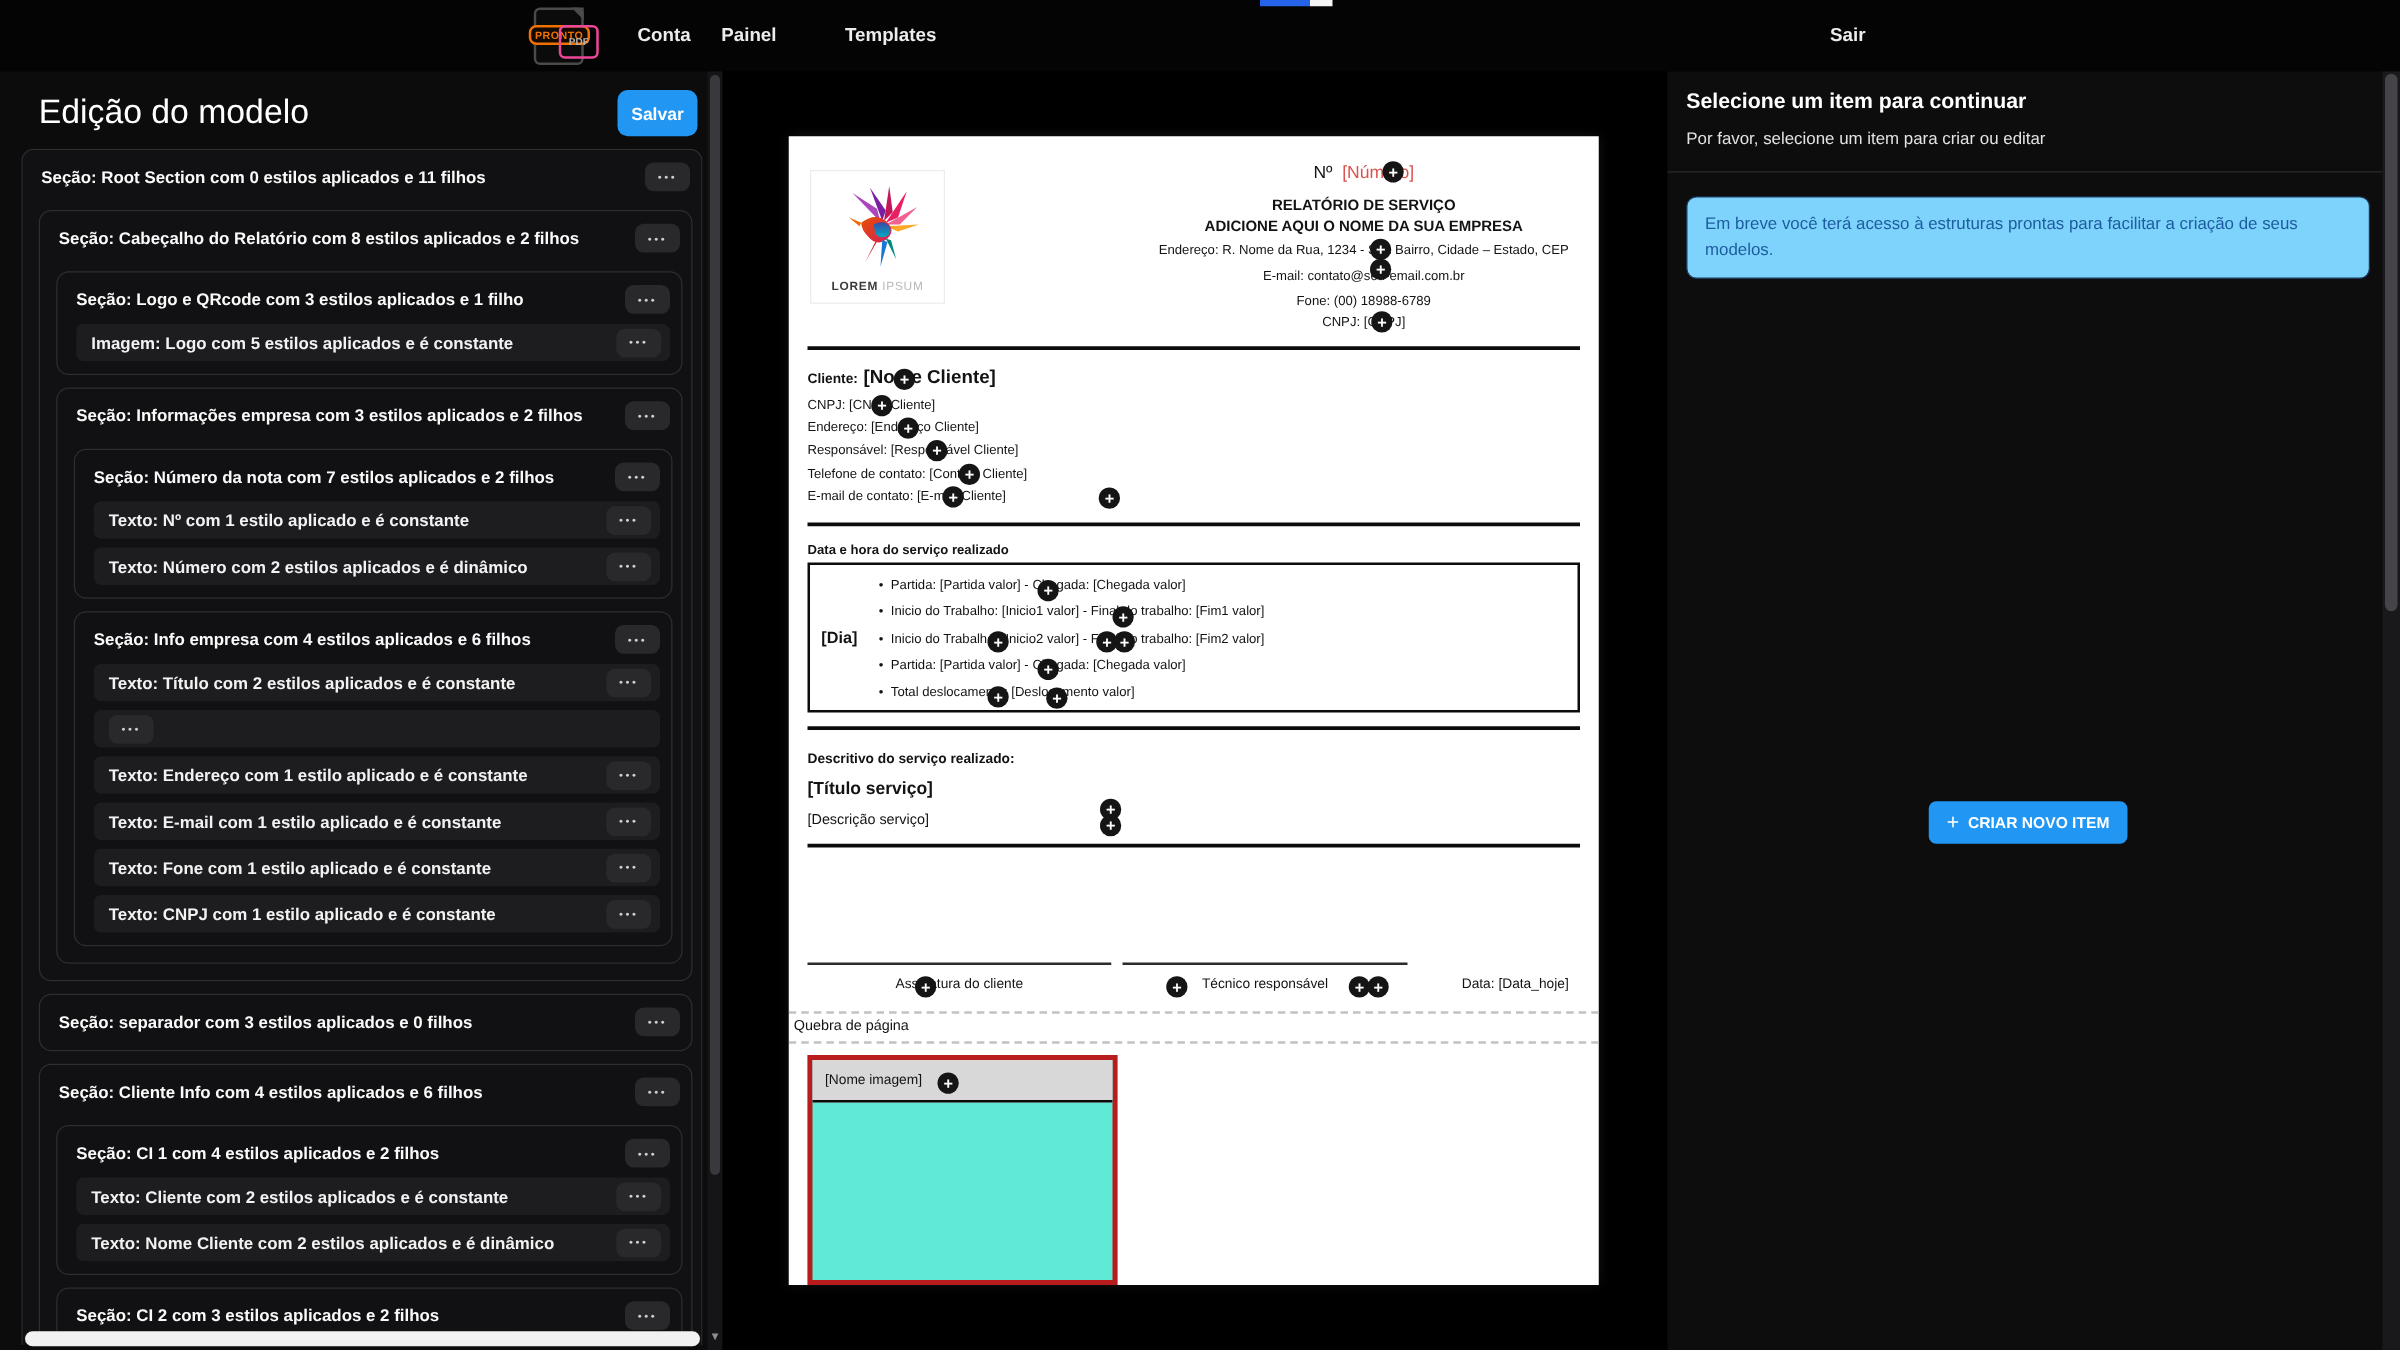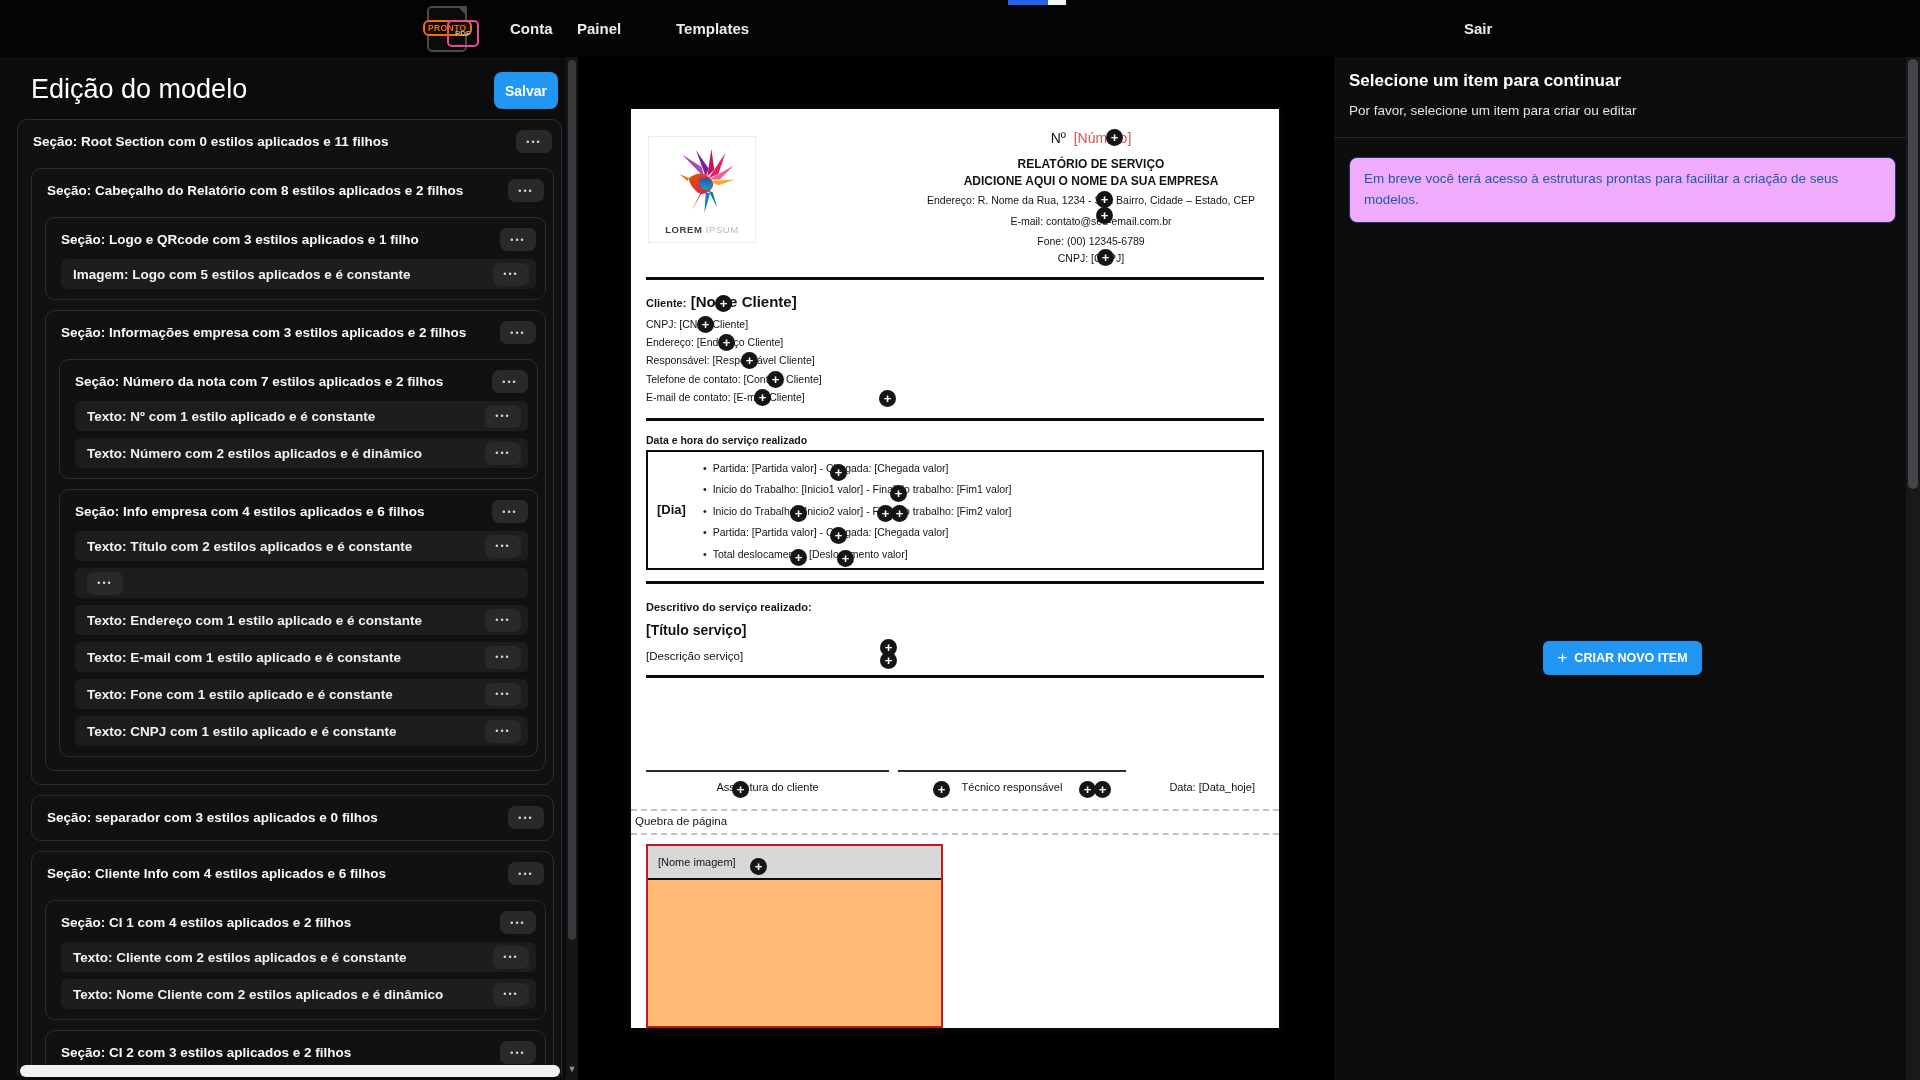--- a/index.html
+++ b/index.html
@@ -58,31 +58,31 @@
   .hcol { left:280px; width:360px; text-align:center; }
   .client-name-sm { font-size:11px; font-weight:700; }
   .client-name-lg { font-size:15px; font-weight:700; }
   .dt-box { position:absolute; left:15px; top:341px; width:618px; height:120px; border:2px solid #0c0c0c; }
   .dt-day { position:absolute; left:9px; top:50px; font-size:13px; font-weight:700; }
   .dt-line { position:absolute; left:55px; font-size:10.5px; }
   .dt-line .blt { margin-right:6px; }
   .sig-line { position:absolute; top:661px; border-top:2px solid #2b2b2b; }
   .sig-label { position:absolute; top:672px; font-size:11px; text-align:center; }
   .dashed { position:absolute; left:0; width:648px; border-top:2px dashed #c2c2c2; }
-  .img-box { position:absolute; left:15px; top:735px; width:297px; height:184px; border:2px solid #b91c1c; background:#fdba74; }
+  .img-box { position:absolute; left:15px; top:735px; width:248px; height:184px; border:4px solid #b91c1c; background:#5eead4; }
   .img-head { height:34px; background:#d8d8d8; border-bottom:2px solid #0c0c0c; display:flex; align-items:center; padding-left:10px; font-size:11px; }
   .plus { position:absolute; width:17px; height:17px; border-radius:50%; background:#151515; color:#fff;
           display:flex; align-items:center; justify-content:center; font-size:13px; font-weight:700; line-height:1; cursor:pointer; }
 
   
   .right-panel { position:absolute; left:1334px; top:57px; width:586px; height:1023px; background:#0d0d0e; }
   .rp-title { position:absolute; left:15px; top:14px; font-size:17px; font-weight:700; color:#fff; }
   .rp-sub { position:absolute; left:15px; top:46px; font-size:13.5px; color:#e3e3e3; }
   .rp-div { position:absolute; left:0; top:80px; width:572px; height:1px; background:#2a2a2b; }
-  .rp-notice { position:absolute; left:15px; top:100px; width:547px; border:1px solid #1c3a5e; background:#f0abfc;
+  .rp-notice { position:absolute; left:15px; top:100px; width:547px; border:1px solid #1c3a5e; background:#7dd3fc;
                border-radius:8px; padding:11px 14px; font-size:13.5px; color:#1d5c9e; line-height:1.55; }
   .create-btn { position:absolute; left:209px; top:584px; width:159px; height:34px; background:#2196f3; border:none;
                 border-radius:6px; color:#fff; font-size:12.5px; font-weight:700; font-family:inherit;
                 display:flex; align-items:center; justify-content:center; gap:7px; }
   .create-btn .cplus { font-size:17px; font-weight:400; }
   .vscroll-right { position:absolute; right:0; top:0; width:14px; height:1023px; background:#19191b; }
   .vscroll-right .thumb { position:absolute; left:2px; top:2px; width:10px; height:430px; background:#454549; border-radius:5px; }
 </style>
 </head>
 <body>
@@ -314,21 +314,21 @@
     </div>
 
     <div class="abs hcol" style="top:20px">
       <span class="num-line"><span>Nº</span>&nbsp;
       <span class="red">[Número]</span></span>
     </div>
     <div class="abs hcol doc-b12" style="top:48px">RELATÓRIO DE SERVIÇO</div>
     <div class="abs hcol doc-b12" style="top:65px">ADICIONE AQUI O NOME DA SUA EMPRESA</div>
     <div class="abs hcol doc-s" style="top:85px">Endereço: R. Nome da Rua, 1234 - Seu Bairro, Cidade – Estado, CEP</div>
     <div class="abs hcol doc-s" style="top:106px">E-mail: contato@seu-email.com.br</div>
-    <div class="abs hcol doc-s" style="top:126px">Fone: (00) 12345-6789</div>
+    <div class="abs hcol doc-s" style="top:126px">Fone: (00) 18988-6789</div>
     <div class="abs hcol doc-s" style="top:143px">CNPJ: [CNPJ]</div>
 
     <div class="hline" style="top:168px"></div>
 
     <div class="abs" style="left:15px;top:184px">
       <span class="client-name-sm">Cliente:</span>
       <span class="client-name-lg">[Nome Cliente]</span>
     </div>
     <div class="abs doc-s" style="left:15px;top:209px">CNPJ: [CNPJ Cliente]</div>
     <div class="abs doc-s" style="left:15px;top:227px">Endereço: [Endereço Cliente]</div>

